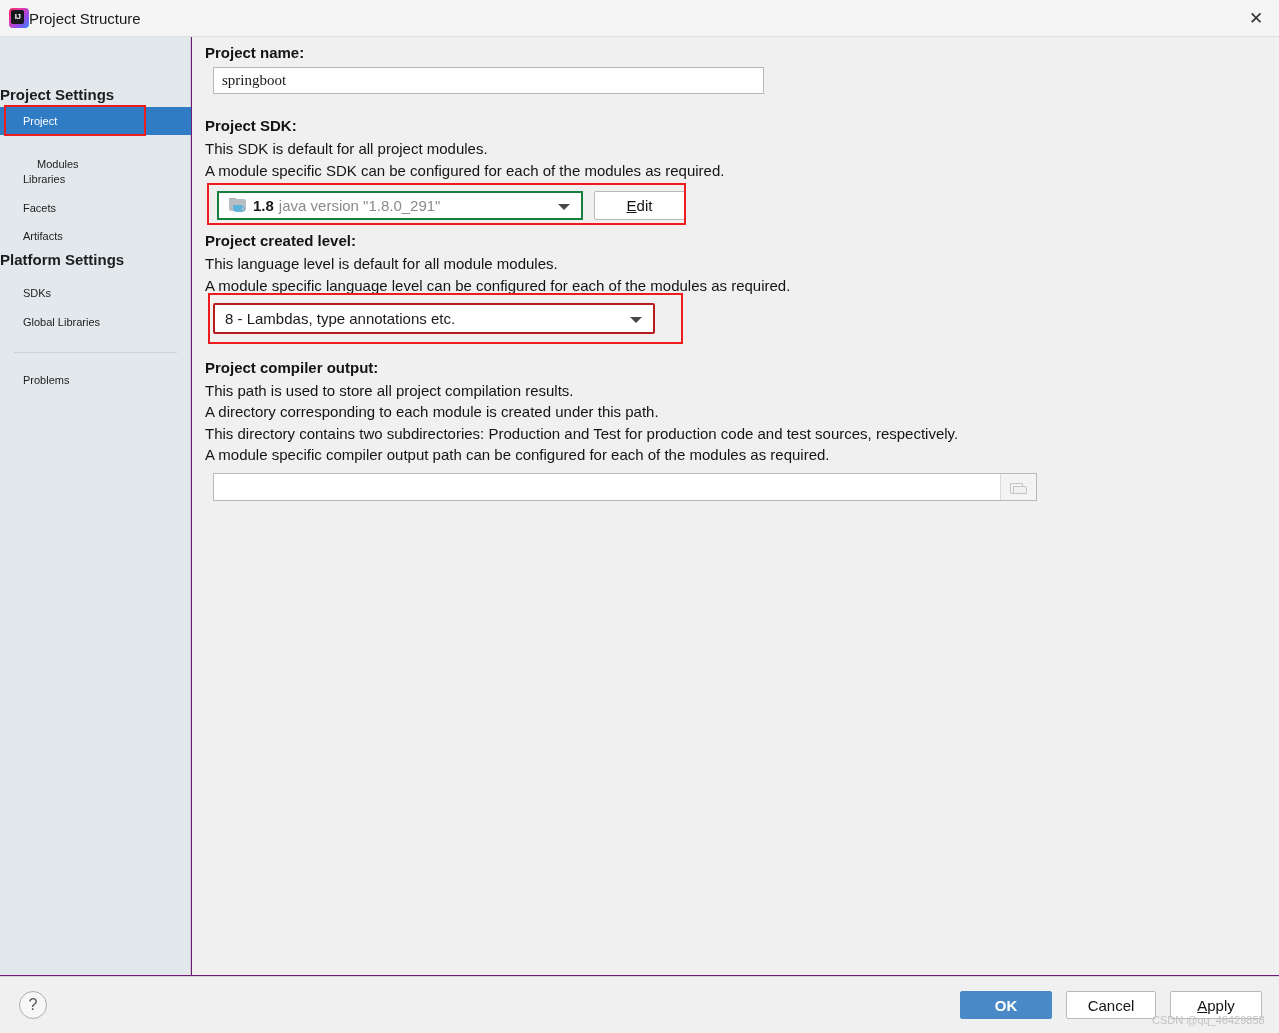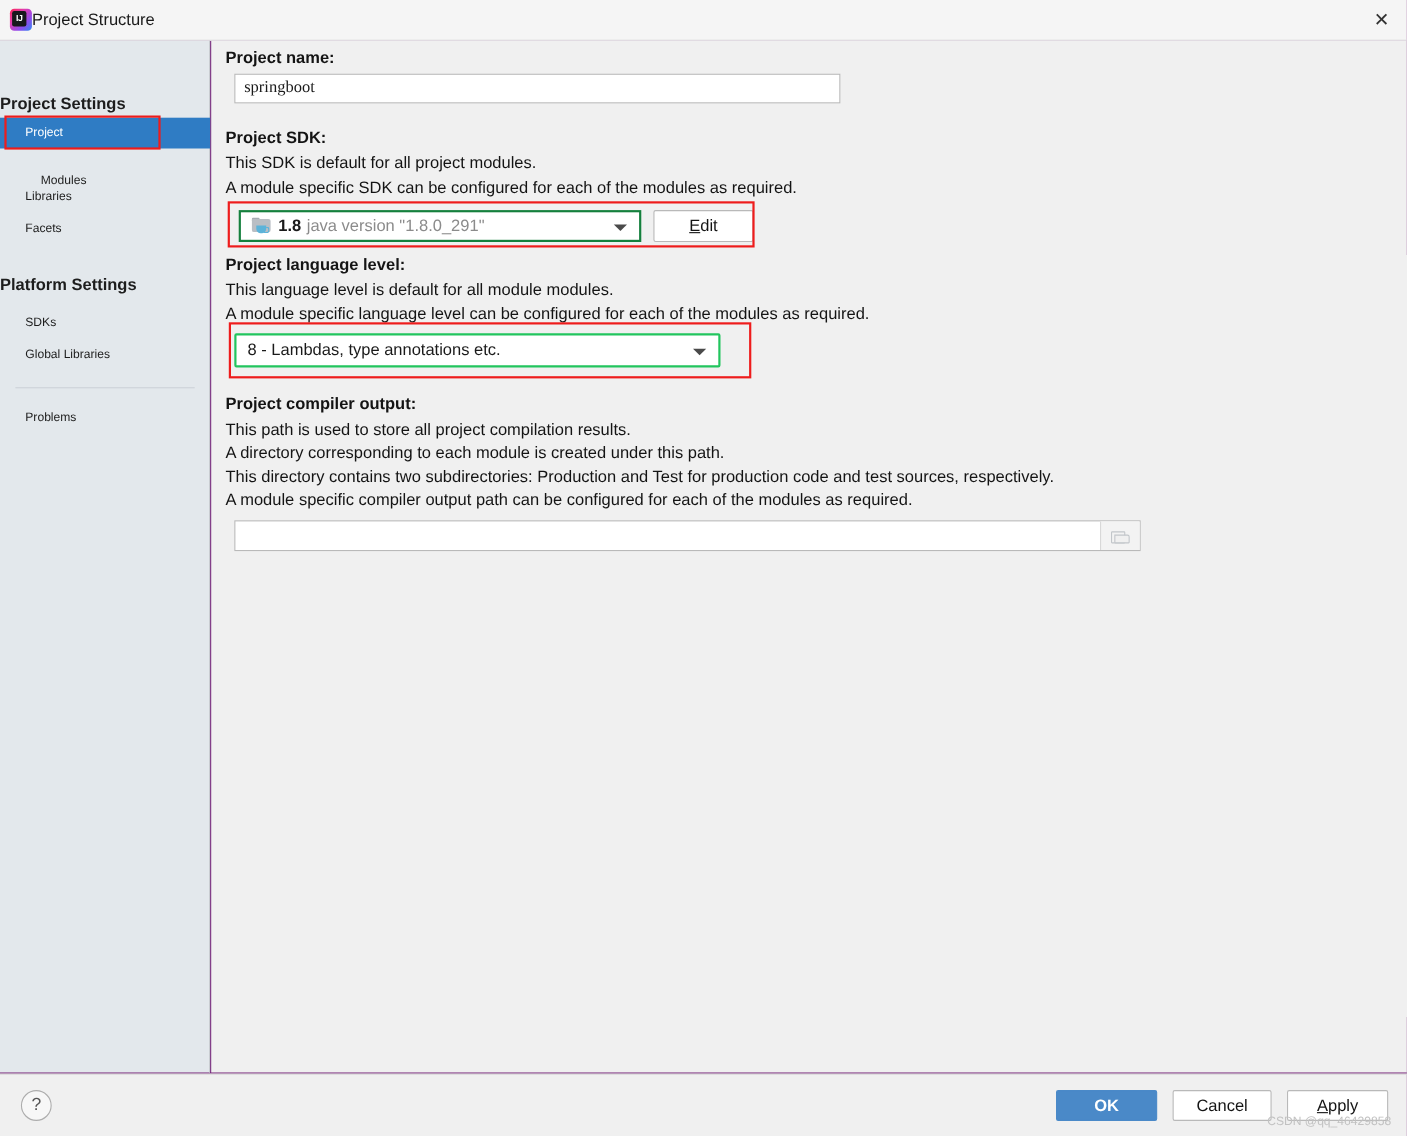--- a/index.html
+++ b/index.html
@@ -85,21 +85,21 @@
     display: flex; align-items: center; padding-left: 8px; font-family: Liberation Serif, serif;
   }
 
   
   .combo {
     background: #ffffff; border: 2px solid #15803d;
     display: flex; align-items: center; position: relative;
     font-size: 15px; color: #1a1a1a;
   }
   .combo.focused {
-    border: 2px solid #22c55e; border-radius: 2px;
+    border: 2px solid #b91c1c; border-radius: 2px;
   }
   .combo .caret {
     position: absolute; right: 11px; top: 50%; margin-top: -2px;
     width: 0; height: 0;
     border-left: 6px solid transparent; border-right: 6px solid transparent;
     border-top: 6px solid #4a4a4a;
   }
   .combo-text { padding-left: 10px; white-space: nowrap; }
   .muted { color: #8b8b8b; }
 
@@ -190,20 +190,21 @@
   </div>
 
   <div class="sidebar">
 
     <div class="group-hdr" style="position:absolute;left:0;top:49px;">Project Settings</div>
 
     <div class="nav-item selected" style="position:absolute;left:0;top:70px;width:191px;">Project</div>
     <div class="nav-item" style="position:absolute;left:0;top:113px;width:191px;margin-left:14px;">Modules</div>
     <div class="nav-item" style="position:absolute;left:0;top:128px;width:190px;">Libraries</div>
     <div class="nav-item" style="position:absolute;left:0;top:157px;width:191px;">Facets</div>
+    <div class="nav-item" style="position:absolute;left:0;top:185px;width:191px;">Artifacts</div>
 
     <div class="group-hdr" style="position:absolute;left:0;top:214px;">Platform Settings</div>
 
     <div class="nav-item" style="position:absolute;left:0;top:242px;width:191px;">SDKs</div>
     <div class="nav-item" style="position:absolute;left:0;top:271px;width:223px;">Global Libraries</div>
 
     <div class="sb-divider" style="top:315px;"></div>
 
     <div class="nav-item" style="position:absolute;left:0;top:329px;width:191px;">Problems</div>
   </div>
@@ -226,21 +227,21 @@
       <span class="combo-text" style="padding-left:6px;font-weight:700;">1.8</span>
       <span class="combo-text muted" style="padding-left:5px;">java version "1.8.0_291"</span>
       <span class="caret"></span>
     </div>
 
     <div class="btn" style="position:absolute;left:402px;top:154px;width:91px;height:29px;">
       <span class="mnemonic">E</span>
         <span>dit</span>
     </div>
 
-    <div class="lbl-bold" style="position:absolute;left:13px;top:195px;">Project language level:</div>
+    <div class="lbl-bold" style="position:absolute;left:13px;top:195px;">Project created level:</div>
     <div class="lbl" style="position:absolute;left:13px;top:218px;">This language level is default for all module modules.</div>
     <div class="lbl" style="position:absolute;left:13px;top:240px;">A module specific language level can be configured for each of the modules as required.</div>
 
     <div class="combo focused" style="position:absolute;left:21px;top:266px;width:442px;height:31px;">
       <span class="combo-text">8 - Lambdas, type annotations etc.</span>
       <span class="caret"></span>
     </div>
 
     <div class="lbl-bold" style="position:absolute;left:13px;top:322px;">Project compiler output:</div>
     <div class="lbl" style="position:absolute;left:13px;top:345px;">This path is used to store all project compilation results.</div>

